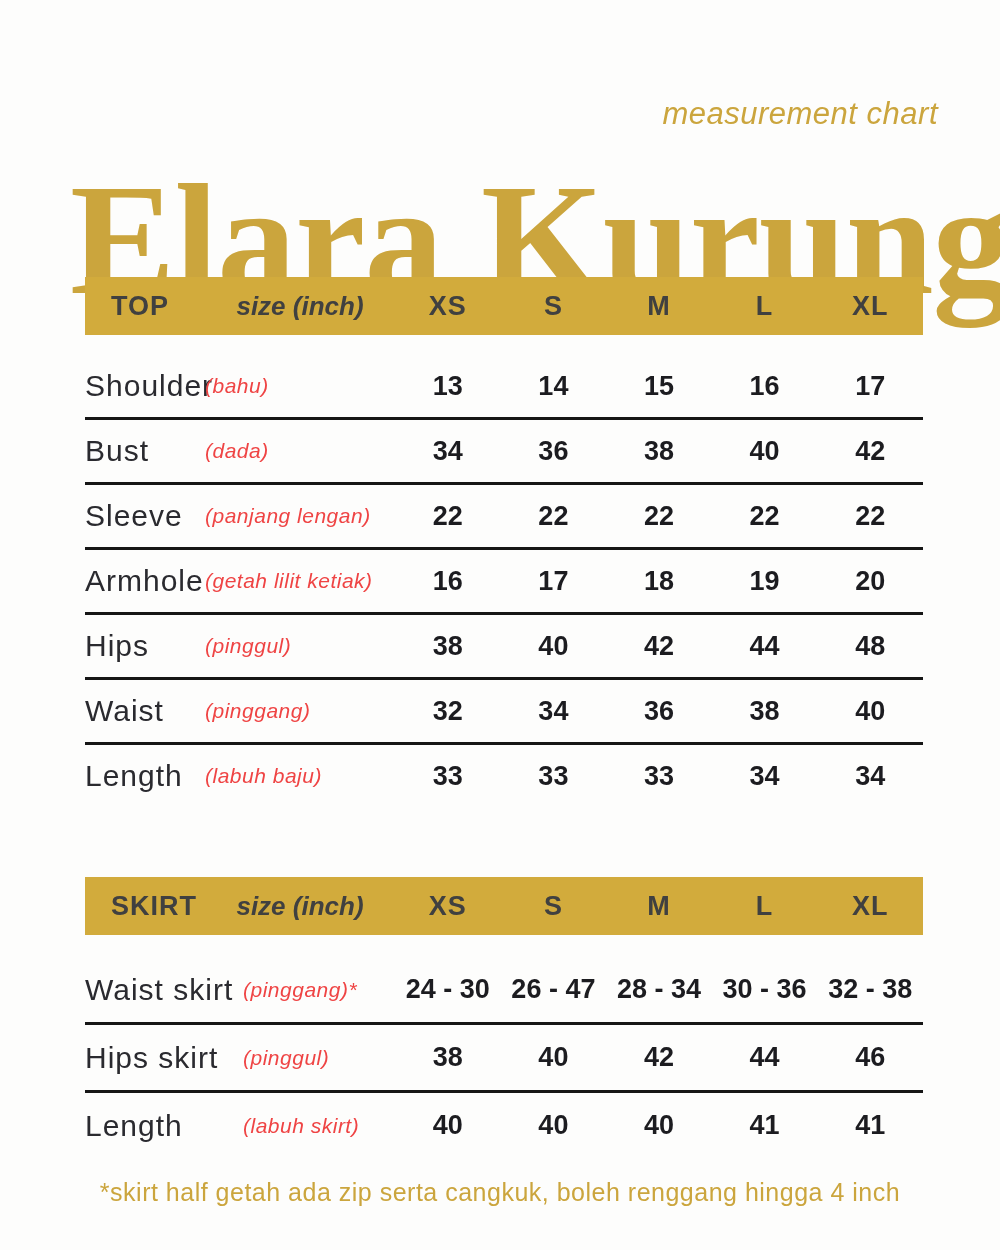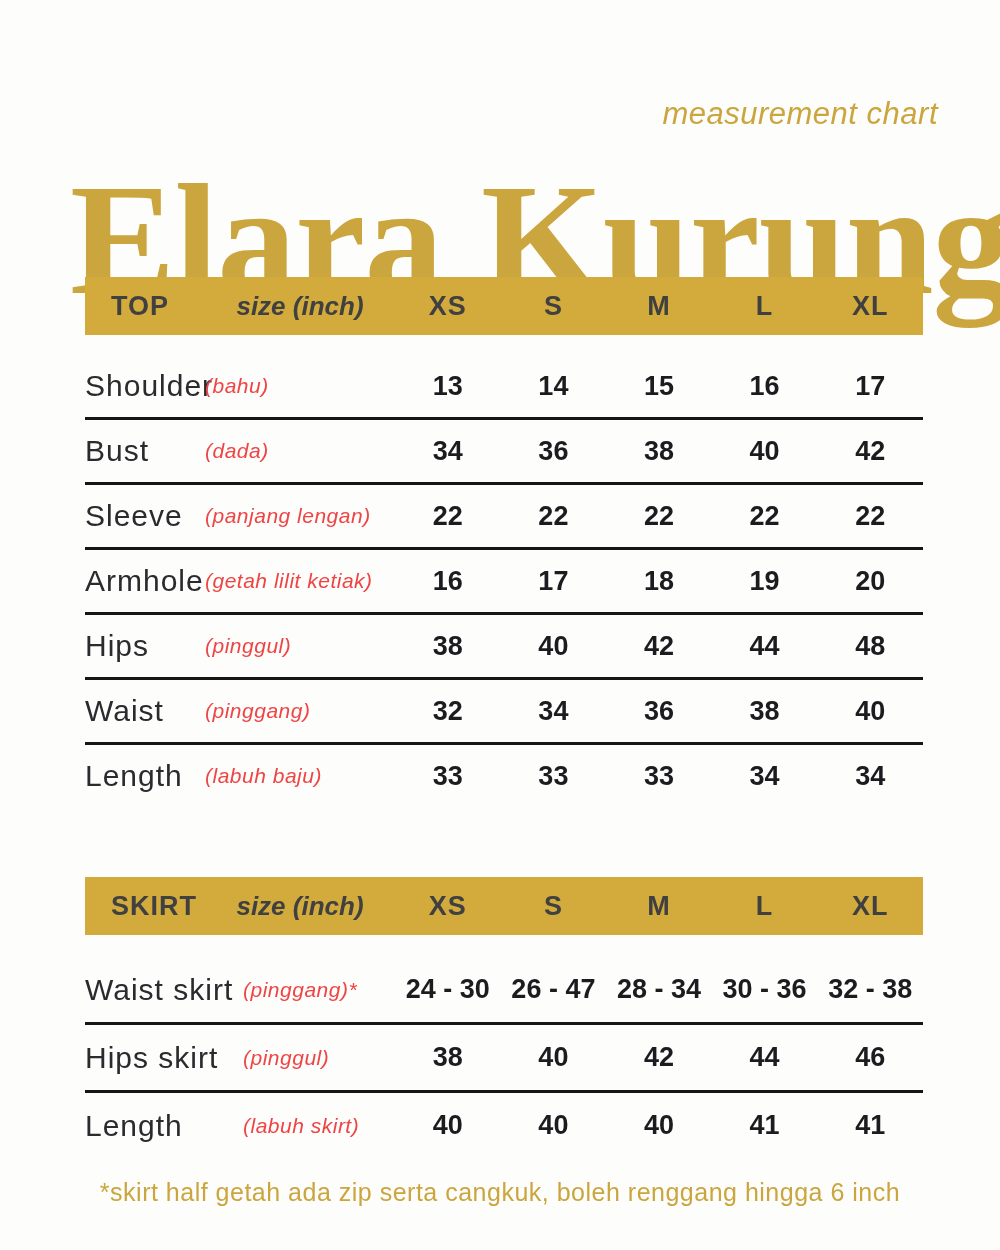--- a/index.html
+++ b/index.html
@@ -240,13 +240,13 @@
         <span class="sub">(labuh skirt)</span>
         <span class="val">40</span>
         <span class="val">40</span>
         <span class="val">40</span>
         <span class="val">41</span>
         <span class="val">41</span>
       </div>
     </div>
 </section>
 
-<div class="footnote">*skirt half getah ada zip serta cangkuk, boleh renggang hingga 6 inch</div>
+<div class="footnote">*skirt half getah ada zip serta cangkuk, boleh renggang hingga 4 inch</div>
 
 </body></html>

